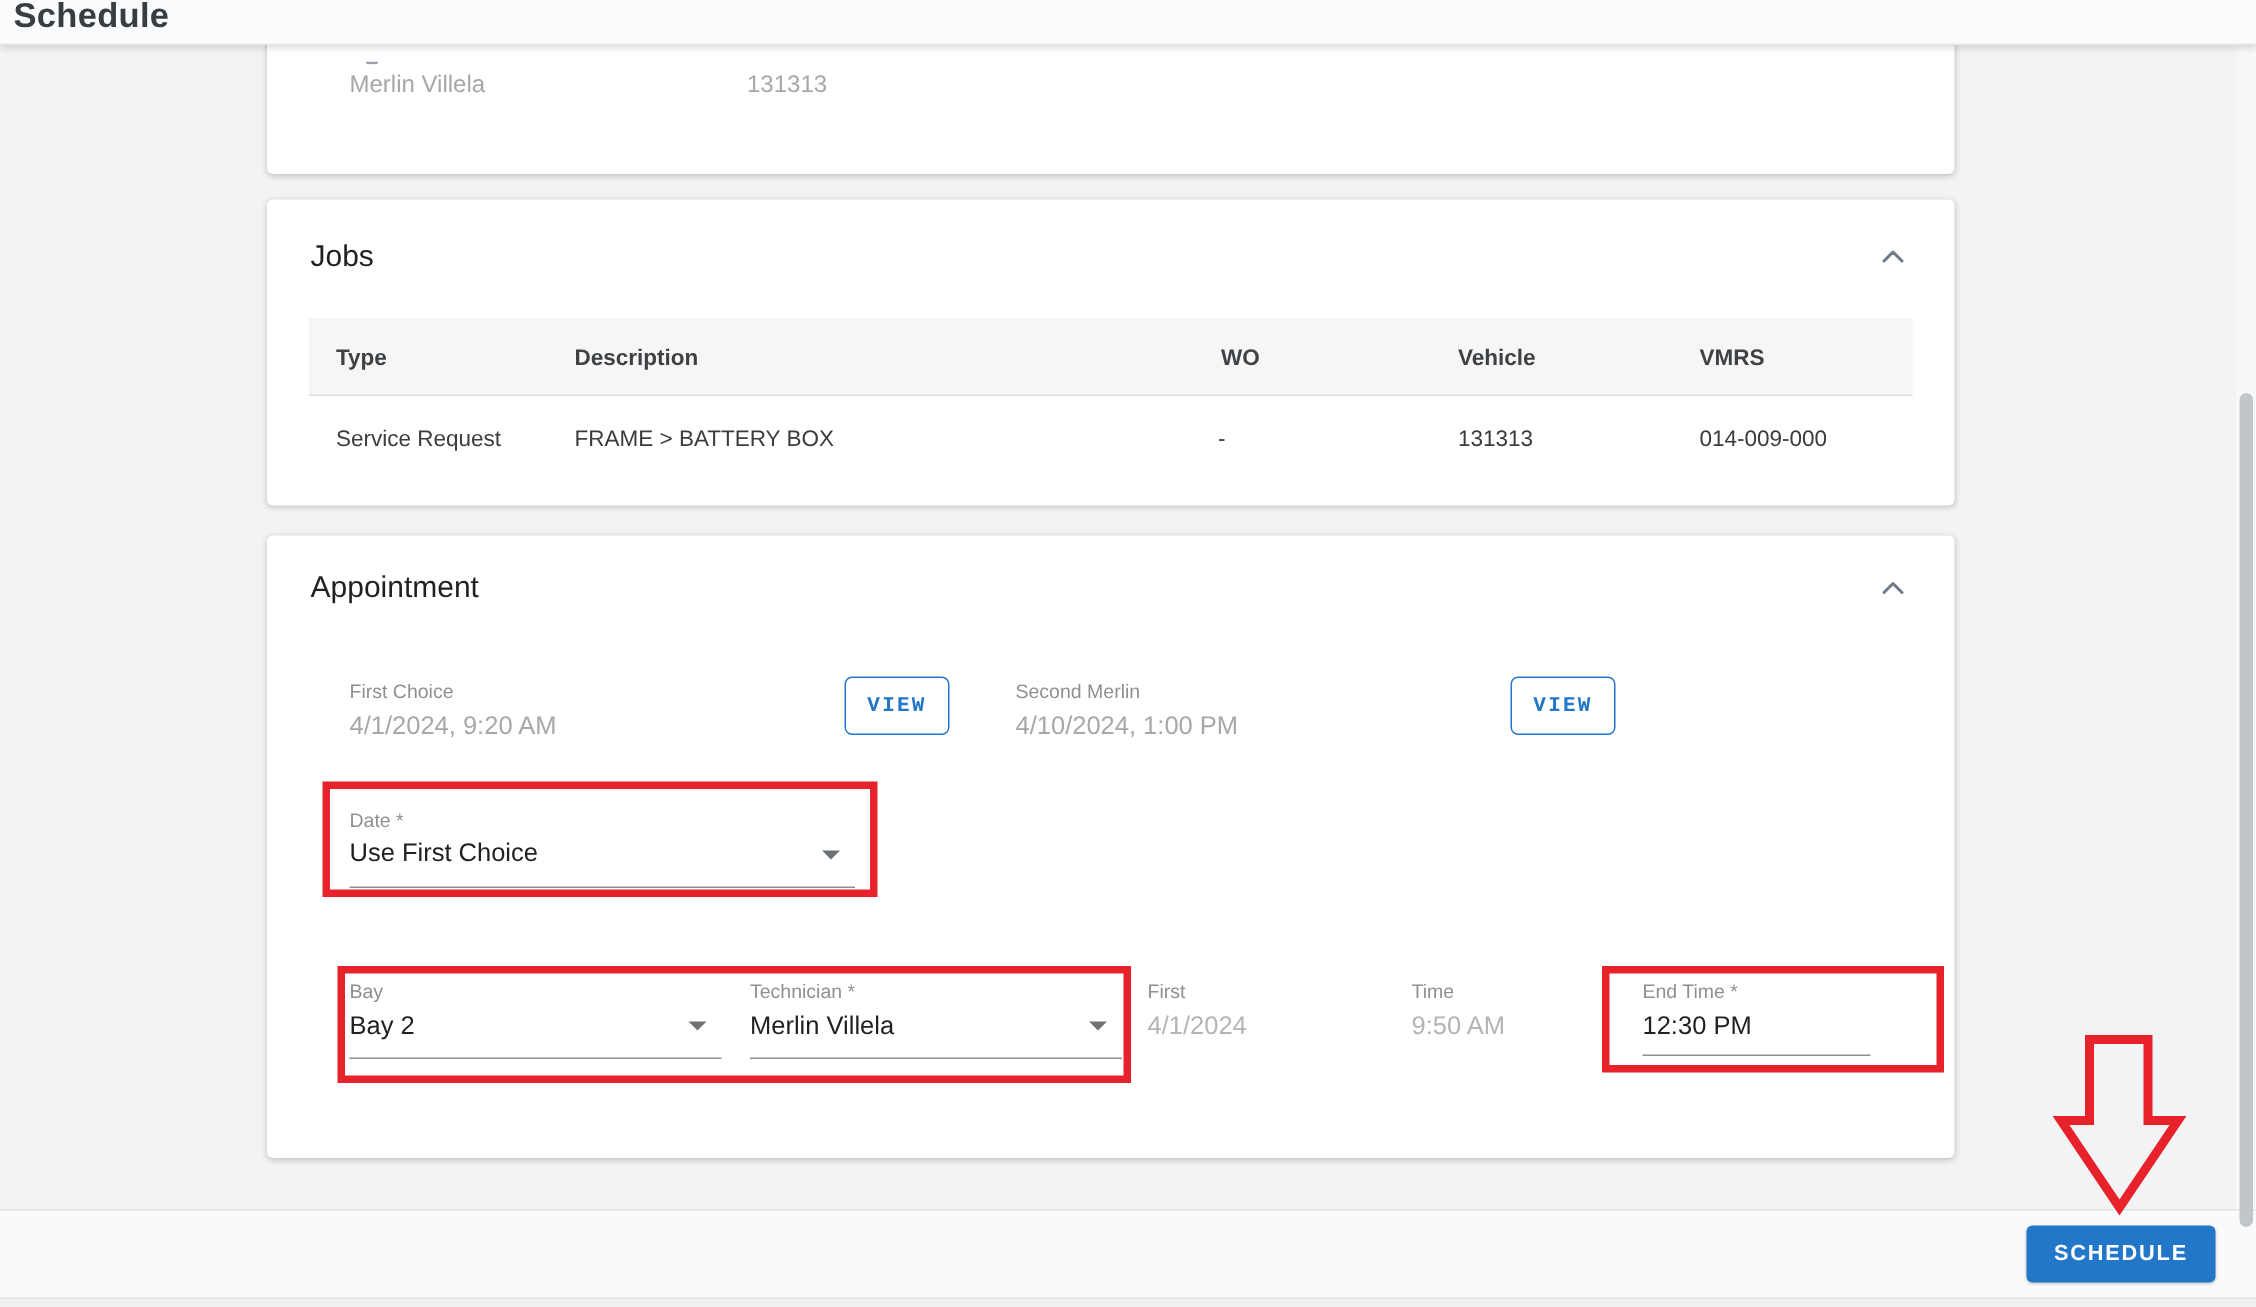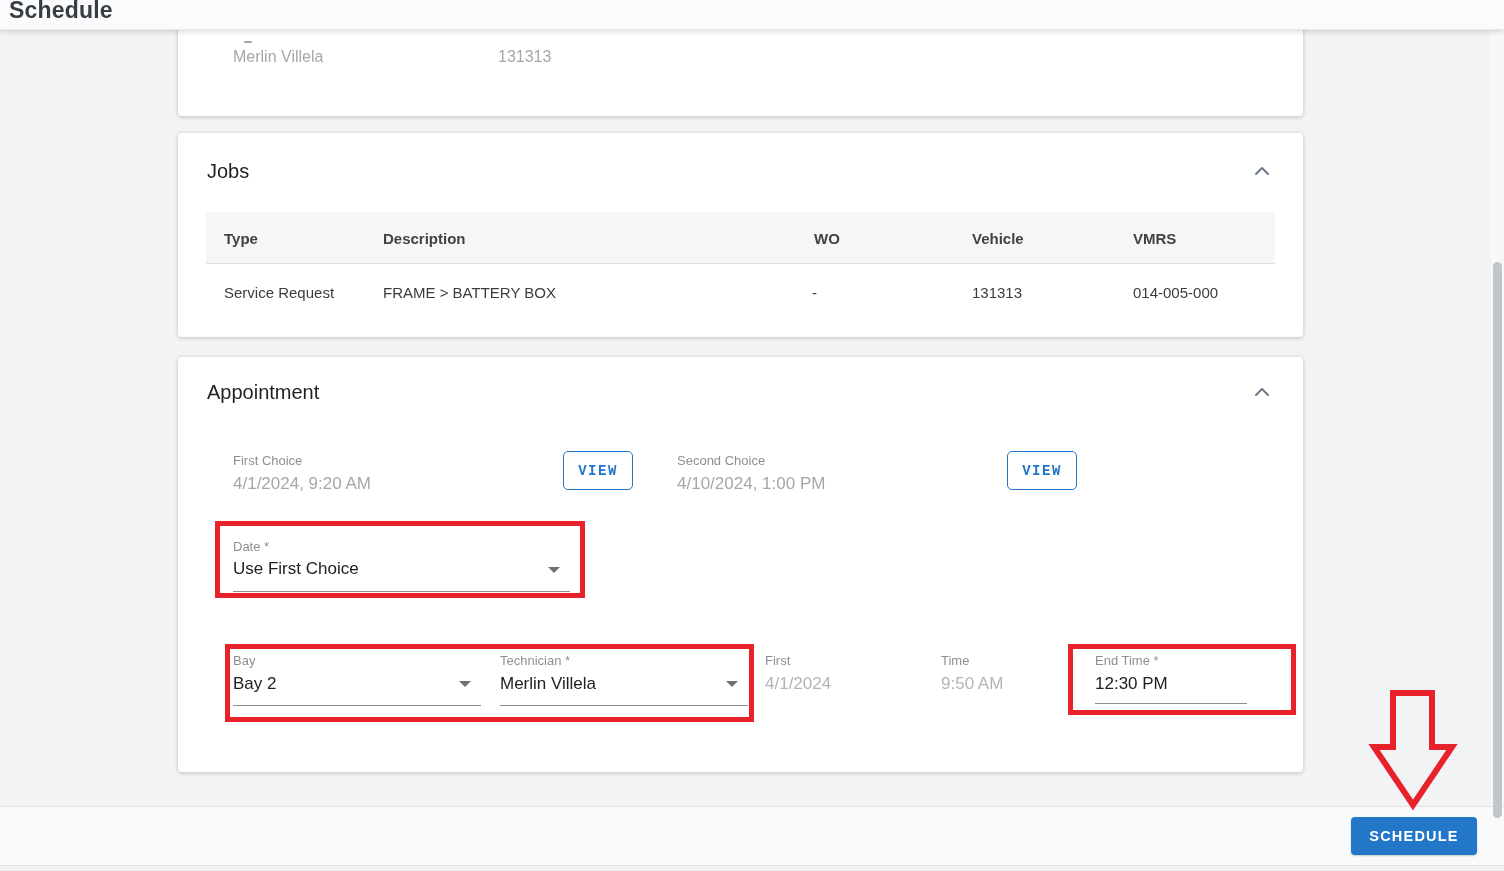--- a/index.html
+++ b/index.html
@@ -137,35 +137,35 @@
 <span class="tbl-head-cell" style="left:383px; top:230px;">Description</span>
 <span class="tbl-head-cell" style="left:814px; top:230px;">WO</span>
 <span class="tbl-head-cell" style="left:972px; top:230px;">Vehicle</span>
 <span class="tbl-head-cell" style="left:1133px; top:230px;">VMRS</span>
 
 <div class="abs" style="left:206px; top:264px; width:1069px; height:56px;"></div>
 <span class="tbl-cell" style="left:224px; top:284px;">Service Request</span>
 <span class="tbl-cell" style="left:383px; top:284px;">FRAME &gt; BATTERY BOX</span>
 <span class="tbl-cell" style="left:812px; top:284px;">-</span>
 <span class="tbl-cell" style="left:972px; top:284px;">131313</span>
-<span class="tbl-cell" style="left:1133px; top:284px;">014-005-000</span>
+<span class="tbl-cell" style="left:1133px; top:284px;">014-009-000</span>
 
 <div class="card" style="top:357px; height:415px;"></div>
 <span class="card-title abs" style="left:207px; top:381px;">Appointment</span>
 <span class="chevron-up" style="left:1252px; top:385px;">
   <svg width="20" height="14" viewBox="0 0 20 14">
       <polyline points="4,10 10,4 16,10" fill="none" stroke="#6e7a8a" stroke-width="2" stroke-linecap="round" stroke-linejoin="round"></polyline>
     </svg>
 </span>
 
 <span class="fld-label" style="left:233px; top:453px;">First Choice</span>
 <span class="val-muted" style="left:233px; top:474px; font-size:17px;">4/1/2024, 9:20 AM</span>
 <button class="view-btn" style="left:563px; top:451px;">VIEW</button>
 
-<span class="fld-label" style="left:677px; top:453px;">Second Choice</span>
+<span class="fld-label" style="left:677px; top:453px;">Second Merlin</span>
 <span class="val-muted" style="left:677px; top:474px; font-size:17px;">4/10/2024, 1:00 PM</span>
 <button class="view-btn" style="left:1007px; top:451px;">VIEW</button>
 
 <div class="abs" style="left:233px; top:535px; width:340px; height:58px; cursor:pointer;">
   <span class="fld-label" style="left:0; top:4px;">Date *</span>
   <span class="val-dark" style="left:0; top:24px;">Use First Choice</span>
   <span class="caret-down" style="left:315px; top:32px;"></span>
   <span class="underline" style="left:0; top:56px; width:337px;"></span>
 </div>
 <div class="red-box" style="left:215px; top:521px; width:370px; height:77px;"></div>

